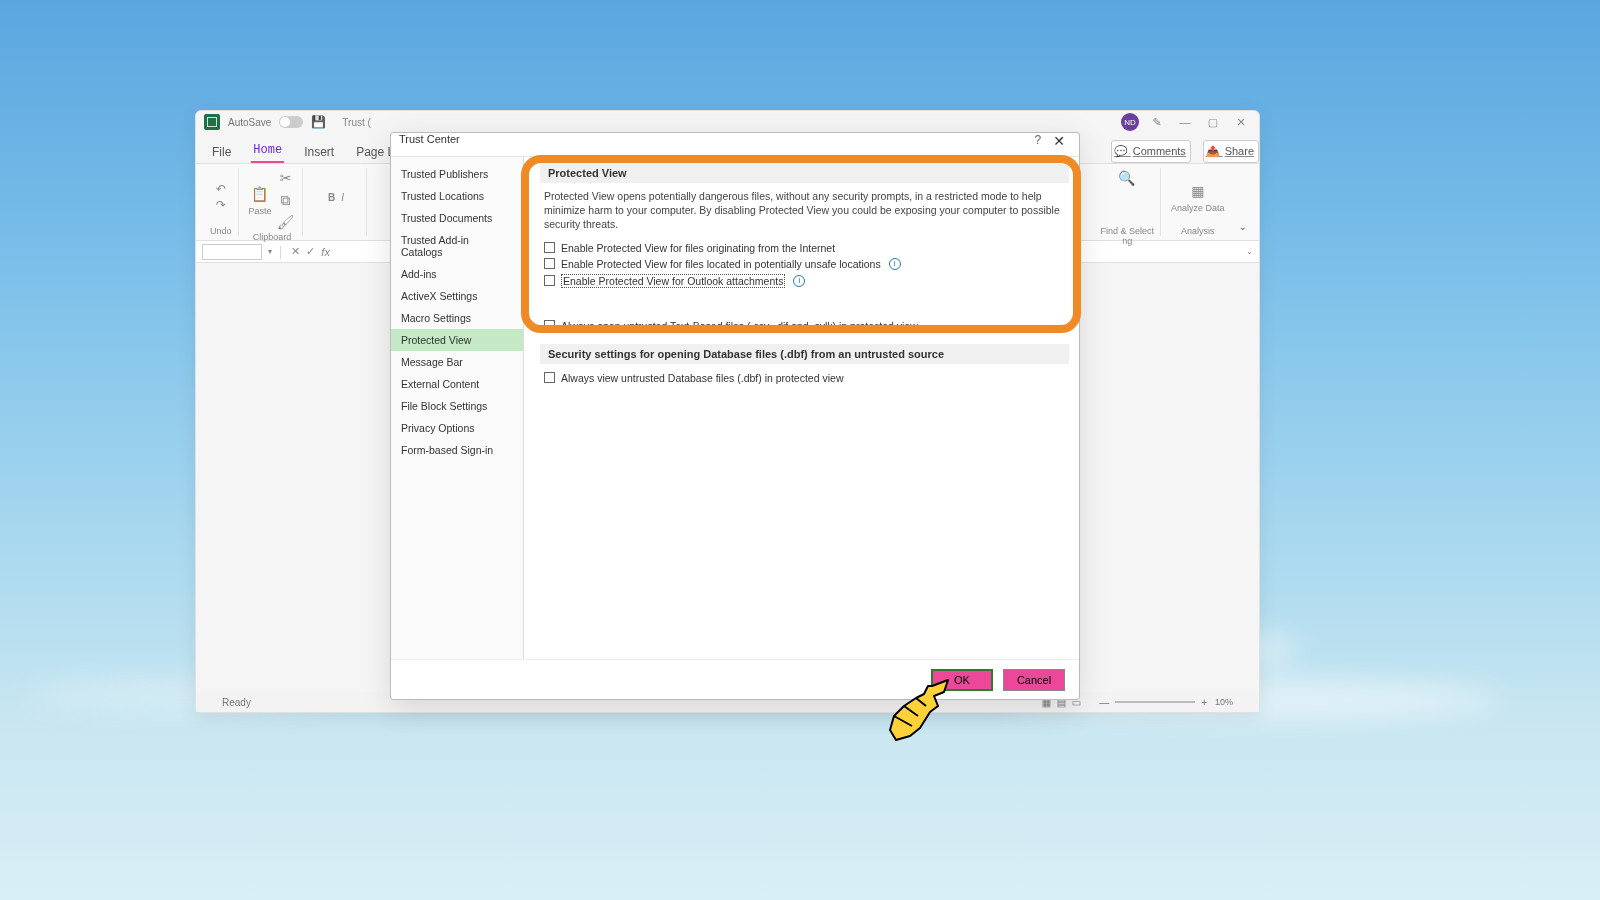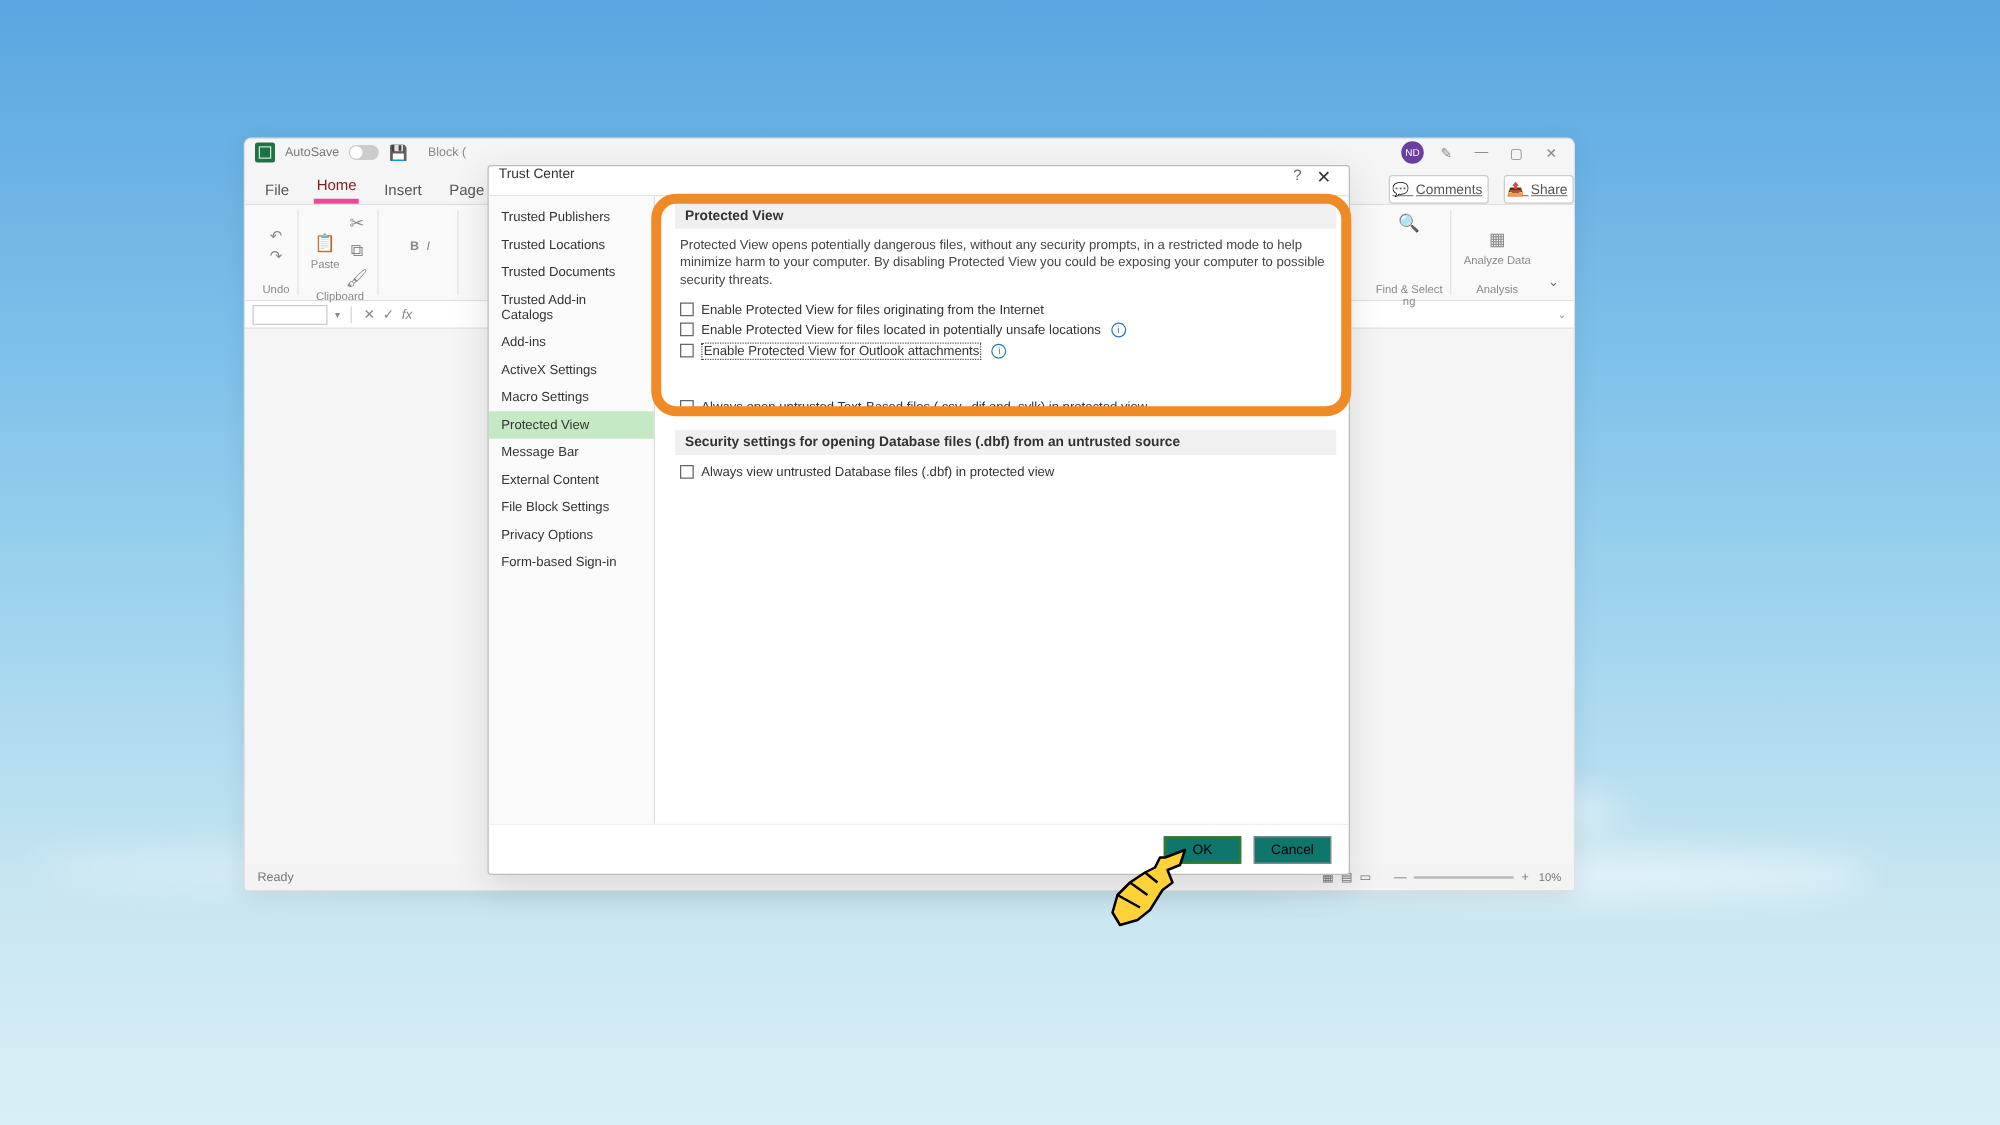--- a/index.html
+++ b/index.html
@@ -23,36 +23,36 @@
   .excel-icon::after{content:"";position:absolute;inset:3px;border:1px solid #fff;opacity:.8;}
   .autosave { font-size:10px; color:#777; }
   .toggle { width:24px;height:12px;background:#ccc;border-radius:6px;position:relative;}
   .toggle::after{content:"";position:absolute;width:10px;height:10px;background:#fff;border-radius:5px;left:1px;top:1px;}
   .save-icon { color:#888; font-size:12px;}
   .titletext { margin-left:8px; font-size:10px; color:#888;}
   .avatar { width:18px;height:18px;border-radius:9px;background:#6b3fa0;color:#fff;font-size:8px;display:flex;align-items:center;justify-content:center;margin-left:auto;}
   .pencil-icon,.winmin,.winmax,.winclose{width:20px;font-size:11px;color:#888;text-align:center;}
   .ribbon-tabs { height:30px; display:flex; gap:18px; padding-left:14px; align-items:flex-end; font-size:12px;}
   .ribbon-tabs span { padding:4px 2px; color:#555;}
-  .ribbon-tabs .active { color:#7f1d1d; border-bottom:4px solid #ec4899;}
+  .ribbon-tabs .active { color:#6d28d9; border-bottom:2px solid #ec4899;font-family:Liberation Mono, monospace;}
   .ribbon { height:78px; background:#f9f9f9; border-top:1px solid #e0e0e0;border-bottom:1px solid #e0e0e0; display:flex; align-items:stretch; padding:4px 8px; gap:4px; font-size:10px; color:#888;}
   .rgroup { display:flex; flex-direction:column; align-items:center; padding:0 6px; border-right:1px solid #e4e4e4;}
   .rgroup:last-child{border-right:none;}
   .rgicons { display:flex; gap:4px; flex:1; align-items:center; justify-content:center;}
   .rglabel { font-size:9px; color:#888; margin-top:auto;}
   .bigbtn{display:flex;flex-direction:column;align-items:center;font-size:9px;color:#888;gap:2px;}
   .ico{width:20px;height:20px;display:flex;align-items:center;justify-content:center;font-size:14px;color:#888;}
   .undoar{display:flex;flex-direction:column;gap:2px;font-size:12px;}
   .ribbon-right { margin-left:auto; display:flex; gap:12px; align-items:center; color:#888;font-size:11px;text-decoration:underline;}
   .comments-btn, .share-btn { border:1px solid #ccc;border-radius:3px;padding:3px 8px; background:#fff;}
   .formulabar { height:22px; background:#fff; border-bottom:1px solid #e0e0e0; display:flex; align-items:center; padding:0 6px; gap:6px; font-size:11px; color:#888;}
   .namebox{width:60px; height:16px;border:1px solid #ccc;}
   .fxsym{font-style:italic;}
   .fbdrop{font-size:8px;}
-  .statusbar{position:absolute;bottom:0;left:0;right:0;height:20px;background:#f3f3f3;display:flex;align-items:center;padding:0 10px;font-size:10px;color:#777;}
+  .statusbar{position:absolute;bottom:0;left:0;right:0;height:20px;background:#f3f3f3;display:flex;align-items:center;padding:0 26px;font-size:10px;color:#777;}
   .statusbar .spacer{flex:1;}
   .zoomslider{width:80px;height:2px;background:#bbb;margin:0 6px;}
   .zoompct{font-size:9px;}
 
   
   .dialog {
     position:absolute; left:390px; top:132px; width:690px; height:568px;
     background:#fff; border:1px solid #bbb; border-radius:3px;
     box-shadow:0 8px 30px rgba(0,0,0,.12);
     display:flex; flex-direction:column;
@@ -66,21 +66,21 @@
   .dlg-sidebar .sitem { padding:5px 10px; font-size:10.5px; color:#333; cursor:pointer;}
   .dlg-sidebar .sitem.sel { background:#c5e8c5;}
   .dlg-content { flex:1; padding:6px 10px 6px 16px; overflow:auto;}
   .section-head { background:#f0f0f0; font-size:11px; font-weight:600; color:#333; padding:4px 8px; margin-bottom:6px;}
   .section-desc { font-size:10.5px; color:#444; line-height:1.35; margin-bottom:8px; padding:0 4px;}
   .chk-row { display:flex; align-items:center; gap:6px; padding:2px 4px; font-size:10.5px; color:#333;}
   .chkbox { width:11px; height:11px; border:1px solid #666; background:#fff;}
   .info-icon{display:inline-flex;width:12px;height:12px;border:1px solid #2b77c0;border-radius:6px;align-items:center;justify-content:center;font-size:8px;color:#2b77c0;margin-left:2px;}
   .focus-rect{border:1px dotted #555;padding:0 1px;}
   .dialog-footer { height:40px; display:flex; align-items:center; justify-content:flex-end; gap:10px; padding:0 14px; border-top:1px solid #eee;}
-  .dlg-btn { min-width:62px; height:22px; font-size:11px; border:1px solid #888; background:#0f766e; cursor:pointer; padding:0 12px;}
+  .dlg-btn { min-width:62px; height:22px; font-size:11px; border:1px solid #888; background:#ec4899; cursor:pointer; padding:0 12px;}
   .dlg-btn.primary{border:2px solid #2f7a2f;}
 
   
   .highlight-box {
     position:absolute; left:521px; top:155px; width:560px; height:178px;
     border:8px solid #f08a24; border-radius:20px; pointer-events:none;
   }
 
   
   .pointer-hand{
@@ -93,21 +93,21 @@
 <div class="cloud-wisp cw1"></div>
 <div class="cloud-wisp cw2"></div>
 <div class="cloud-wisp cw3"></div>
 
 <div class="excel-window">
   <div class="excel-titlebar">
     <span class="excel-icon"></span>
     <span class="autosave">AutoSave</span>
     <span class="toggle"></span>
     <span class="save-icon">💾</span>
-    <span class="titletext">Block (</span>
+    <span class="titletext">Trust (</span>
     <span class="avatar">ND</span>
     <span class="pencil-icon">✎</span>
     <span class="winmin">—</span>
     <span class="winmax">▢</span>
     <span class="winclose">✕</span>
   </div>
 
   <div class="ribbon-tabs">
     <span>File</span>
     <span class="active">Home</span>

